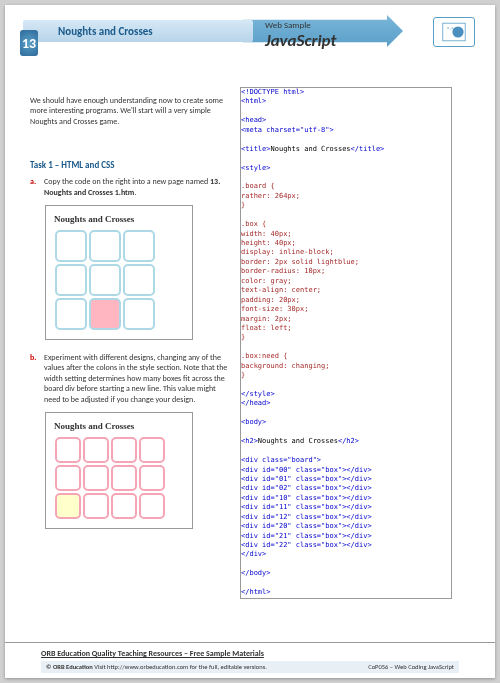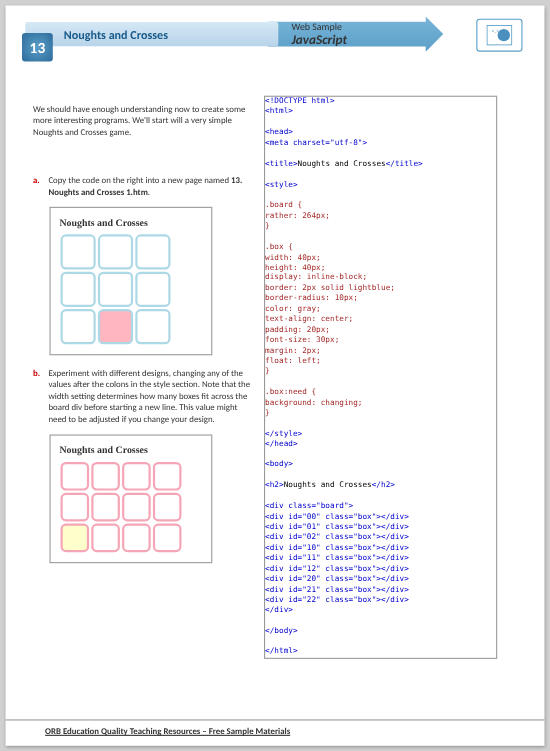--- a/index.html
+++ b/index.html
@@ -2,22 +2,22 @@
 <html><head>
 <meta charset="utf-8">
 <style>
 body{margin:0;background:#d0d0d0;font-family:Calibri,Arial,sans-serif;font-size:8px;color:#333}
 .page{width:490px;height:673px;background:#fff;margin:5px auto;position:relative;box-shadow:0 1px 3px rgba(0,0,0,.3)}
 .hdr{position:relative;height:55px;padding-top:12px}
 .banner{position:absolute;left:18px;top:15px;width:230px;height:22px;background:linear-gradient(180deg,#d5e8f5,#b8d4ea);border-radius:2px;display:flex;align-items:center;padding-left:35px;box-sizing:border-box}
 .banner-title{color:#1a5a8a;font-size:11px;font-weight:bold}
 .arrow{position:absolute;left:238px;top:10px;width:160px;height:32px;background:linear-gradient(180deg,#7ab5d8,#5a9fc8);clip-path:polygon(0 15%,90% 15%,90% 0,100% 50%,90% 100%,90% 85%,0 85%)}
 .arrow-txt{position:absolute;left:260px;top:14px;font-size:9px;color:#333}
-.arrow-txt .big{font-size:12px;font-weight:bold;font-style:italic}
-.num{position:absolute;left:15px;top:25px;width:28px;height:26px;background:radial-gradient(circle,#5a9fc8,#2d6a9a);color:#fff;font-size:14px;font-weight:bold;display:flex;align-items:center;justify-content:center;border-radius:3px}
+.arrow-txt .big{font-size:17px;font-weight:bold;font-style:italic}
+.num{position:absolute;left:15px;top:25px;width:18px;height:26px;background:radial-gradient(circle,#5a9fc8,#2d6a9a);color:#fff;font-size:14px;font-weight:bold;display:flex;align-items:center;justify-content:center;border-radius:3px}
 .logo{position:absolute;right:20px;top:12px;width:40px;height:28px;border:1px solid #5a9fc8;border-radius:3px;display:flex;align-items:center;justify-content:center}
 .logo svg{width:24px;height:20px}
 .content{padding:15px 25px 0 25px;display:flex;gap:10px}
 .left{width:200px}
 .right{width:210px;border:1px solid #999;padding:0;font-family:Consolas,monospace;font-size:7px;line-height:1.35;color:#333}
 .intro{margin-bottom:33px;line-height:1.3}
 .task-h{color:#1a5a8a;font-weight:bold;font-size:9px;margin-bottom:6px}
 .task-p{margin-bottom:8px;line-height:1.3}
 .step{display:flex;margin-bottom:8px;line-height:1.3}
 .step-l{width:14px;color:#c00;font-weight:bold}
@@ -53,20 +53,21 @@
           <rect x="1" y="1" width="28" height="22" fill="none" stroke="#5a9fc8"></rect>
           <circle cx="20" cy="12" r="7" fill="#4a8fc0"></circle>
           <text x="6" y="10" font-size="7" fill="#5a9fc8">&lt;.&gt;</text>
         </svg>
       </div>
 </div>
 
 <div class="content">
 <div class="left">
 <p class="intro"><span>We should have enough understanding now to create some more interesting programs. We'll start will a very simple Noughts and Crosses game.</span></p>
+<div class="task-h">Task 1 – HTML and CSS</div>
 <div class="step">
 <div class="step-l">a.</div>
 <div class="step-t"><span>Copy the code on the right into a new page named</span> <b>13. Noughts and Crosses 1.htm</b>.</div>
 </div>
 <div class="grid-demo">
 <h4>Noughts and Crosses</h4>
 <div class="grid-board">
 <div class="grid-box"></div>
             <div class="grid-box"></div>
             <div class="grid-box"></div>
@@ -112,14 +113,18 @@
 <span class="b">&lt;/style&gt;</span><br><span class="b">&lt;/head&gt;</span><br><br>
 <span class="b">&lt;body&gt;</span><br><br>
 <span class="b">&lt;h2&gt;</span><span class="k">Noughts and Crosses</span><span class="b">&lt;/h2&gt;</span><br><br>
 <span class="b">&lt;div class="board"&gt;</span><br><span class="b">  &lt;div id="00" class="box"&gt;&lt;/div&gt;</span><br><span class="b">  &lt;div id="01" class="box"&gt;&lt;/div&gt;</span><br><span class="b">  &lt;div id="02" class="box"&gt;&lt;/div&gt;</span><br><span class="b">  &lt;div id="10" class="box"&gt;&lt;/div&gt;</span><br><span class="b">  &lt;div id="11" class="box"&gt;&lt;/div&gt;</span><br><span class="b">  &lt;div id="12" class="box"&gt;&lt;/div&gt;</span><br><span class="b">  &lt;div id="20" class="box"&gt;&lt;/div&gt;</span><br><span class="b">  &lt;div id="21" class="box"&gt;&lt;/div&gt;</span><br><span class="b">  &lt;div id="22" class="box"&gt;&lt;/div&gt;</span><br><span class="b">&lt;/div&gt;</span><br><br>
 <span class="b">&lt;/body&gt;</span><br><br><span class="b">&lt;/html&gt;</span>
 </div>
 </div>
 
 <div class="ftr">
 <div class="ftr-t">ORB Education Quality Teaching Resources – Free Sample Materials</div>
+<div class="ftr-b">
+<span><b>© ORB Education</b> <span>Visit http://www.orbeducation.com for the full, editable versions.</span></span>
+<span>CoP056 – Web Coding JavaScript</span>
+</div>
 </div>
 </div>
 
 </body></html>

